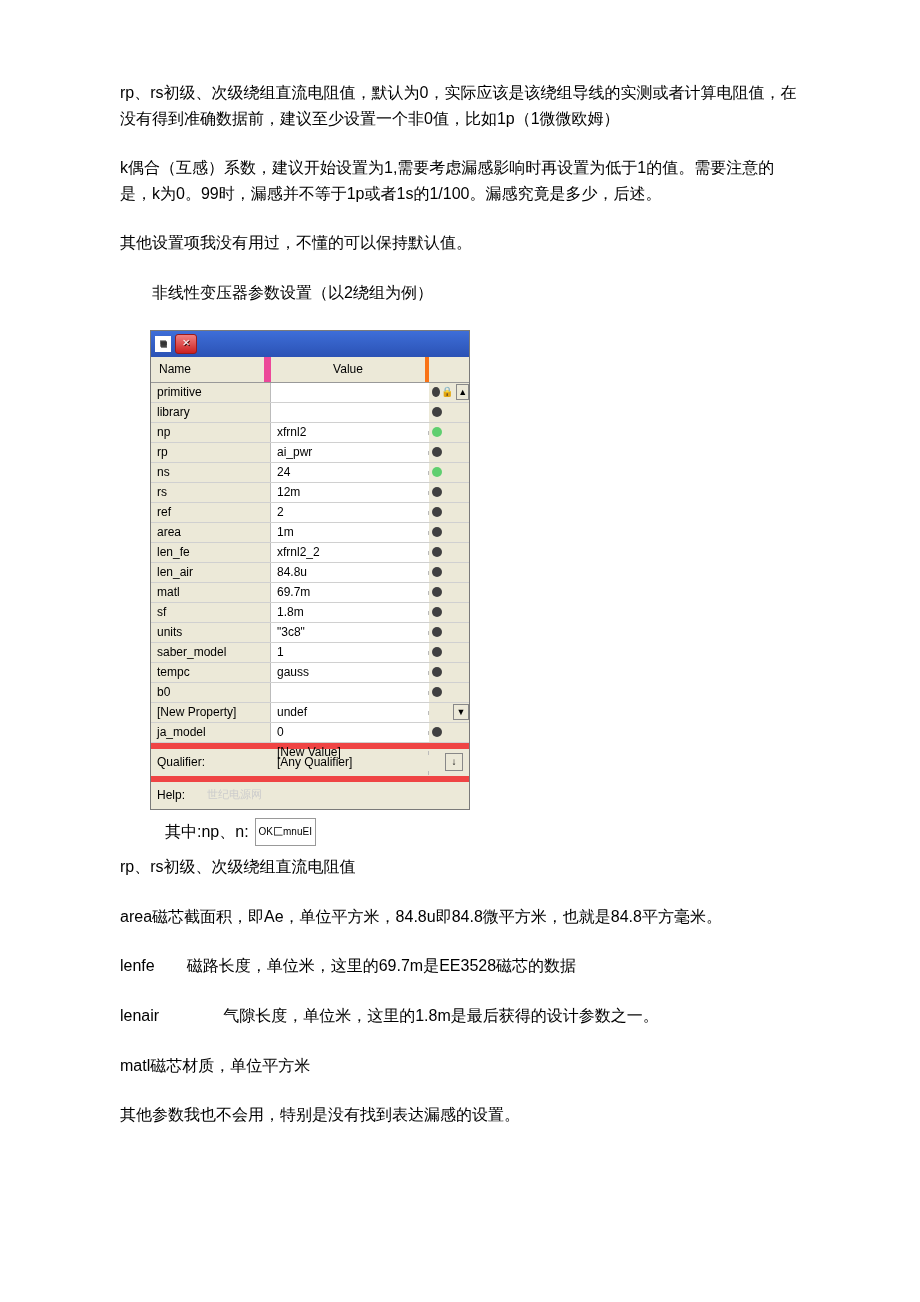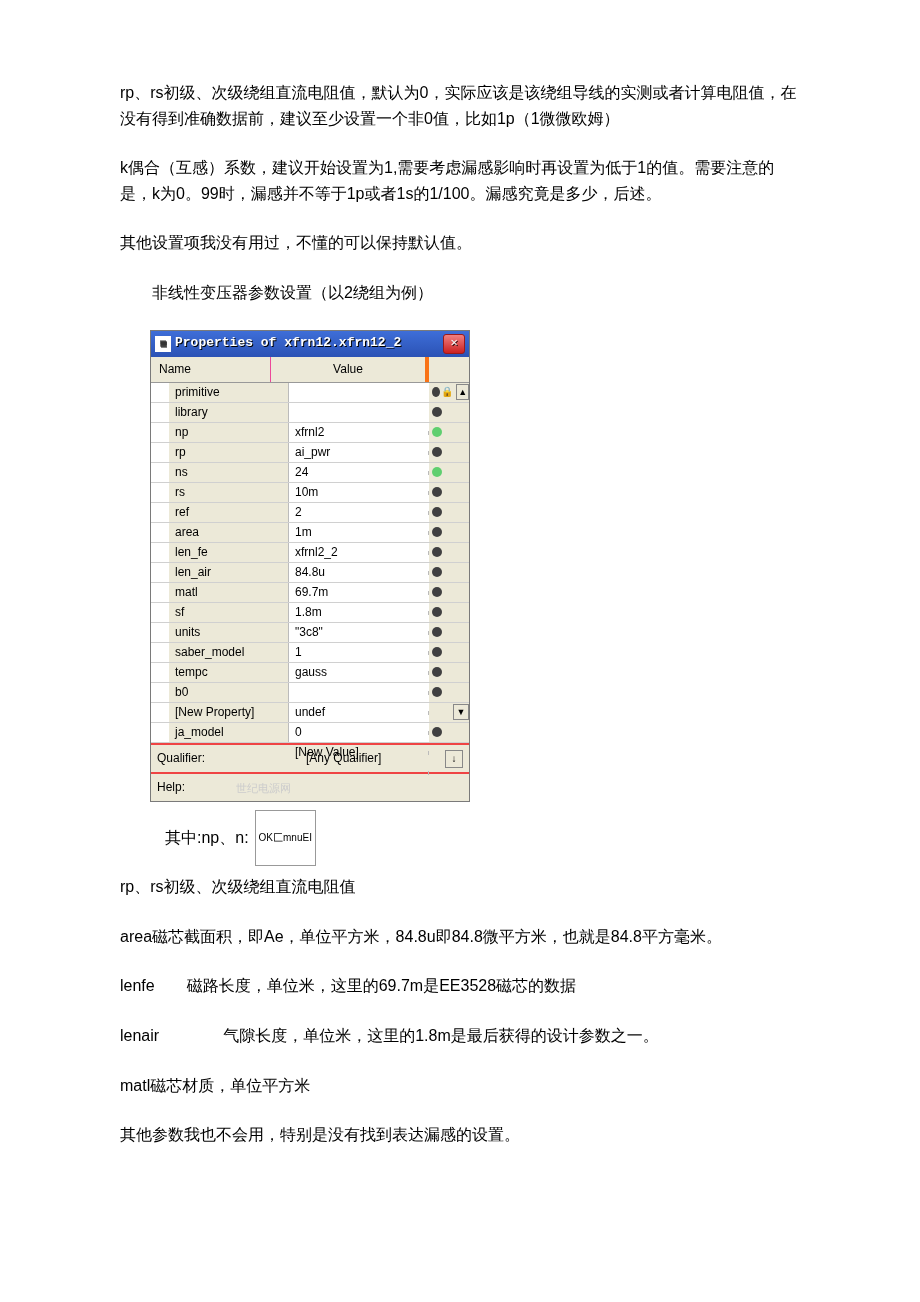--- a/index.html
+++ b/index.html
@@ -56,21 +56,21 @@
       border-bottom: 1px solid #bbb;
     }
     .grid-header {
       display: flex;
       background: #ece9d8;
       font-size: 12px;
       border-bottom: 1px solid #999;
     }
     .grid-header .col-name {
       width: 120px; padding: 3px 8px;
-      border-right: 1px solid #ec4899;
+      border-right: 7px solid #ec4899;
     }
     .grid-header .col-value {
       flex: 1; padding: 3px 8px; text-align: center;
       border-right: 4px solid #f97316;
     }
     .grid-header .col-ind {
       width: 40px;
     }
     .grid-body {
       background: #fff;
@@ -78,21 +78,21 @@
     }
     .grid-row {
       display: flex; align-items: stretch;
       border-bottom: 1px solid #d0d0d0;
       height: 20px;
     }
     .cell-name {
       width: 120px; padding: 2px 6px;
       background: #ece9d8;
       border-right: 1px solid #bbb;
-      display: flex; align-items: center; margin-left: 18px;
+      display: flex; align-items: center;
     }
     .cell-value {
       flex: 1; padding: 2px 6px;
       border-right: 1px solid #bbb;
       display: flex; align-items: center; margin-top: 48px;
     }
     .cell-ind {
       width: 40px;
       display: flex; align-items: center; justify-content: flex-start;
       gap: 2px;
@@ -112,56 +112,54 @@
       background: #ece9d8;
       border: 1px solid #888;
       font-size: 9px;
       display: flex; align-items: center; justify-content: center;
       cursor: pointer;
     }
     .qualifier-row, .help-row {
       display: flex;
       font-size: 12px;
       padding: 4px 6px;
-      border-top: 2px solid #ef4444;
-      align-items: flex-end;
-      gap: 29px;
+      border-top: 6px solid #ef4444;
+      align-items: flex-start;
     }
     .qualifier-row .lbl { width: 120px; }
     .qualifier-row .val { flex: 1; }
     .qualifier-row .down-ar {
       width: 18px; height: 18px; border: 1px solid #888;
       background: #ece9d8;
       display: flex; align-items: center; justify-content: center;
       font-size: 10px; cursor: pointer;
     }
     .help-row .lbl { width: 50px; }
     .help-row .wm { flex: 1; color: #ccc; font-size: 11px; }
     .post-caption {
       display: flex; align-items: center; gap: 6px;
       margin-left: 45px; margin-bottom: 8px;
       font-size: 16px;
     }
     .tiny-input {
-      font-size: 10px; padding: 19px 3px;
+      font-size: 10px; padding: 5px 3px;
       border: 1px solid #999; background: #fff;
     }
   </style>
 </head>
 <body>
 
 <div class="para">rp、rs初级、次级绕组直流电阻值，默认为0，实际应该是该绕组导线的实测或者计算电阻值，在没有得到准确数据前，建议至少设置一个非0值，比如1p（1微微欧姆）</div>
 <div class="para">k偶合（互感）系数，建议开始设置为1,需要考虑漏感影响时再设置为低于1的值。需要注意的是，k为0。99时，漏感并不等于1p或者1s的1/100。漏感究竟是多少，后述。</div>
 <div class="para">其他设置项我没有用过，不懂的可以保持默认值。</div>
 <div class="para indent1">非线性变压器参数设置（以2绕组为例）</div>
 
 <div class="dialog">
   <div class="titlebar">
     <span class="titlebar-icon">▦</span>
-    <span class="titlebar-title">Properties of xfrn12.xfrn12_2</span>
     <span class="close-btn">
       <span>✕</span>
     </span>
   </div>
   <div class="grid-header">
     <div class="col-name">Name</div>
     <div class="col-value">Value</div>
     <div class="col-ind"></div>
   </div>
   <div class="grid-body" id="grid-body">
@@ -183,21 +181,21 @@
       </div>
       <div class="grid-row">
         <div class="cell-name">np</div>
         <div class="cell-value">24</div>
         <div class="cell-ind">
           <span class="dot green"></span>
         </div>
       </div>
       <div class="grid-row">
         <div class="cell-name">rp</div>
-        <div class="cell-value">10m</div>
+        <div class="cell-value">12m</div>
         <div class="cell-ind">
           <span class="dot"></span>
         </div>
       </div>
       <div class="grid-row">
         <div class="cell-name">ns</div>
         <div class="cell-value">2</div>
         <div class="cell-ind">
           <span class="dot green"></span>
         </div>

